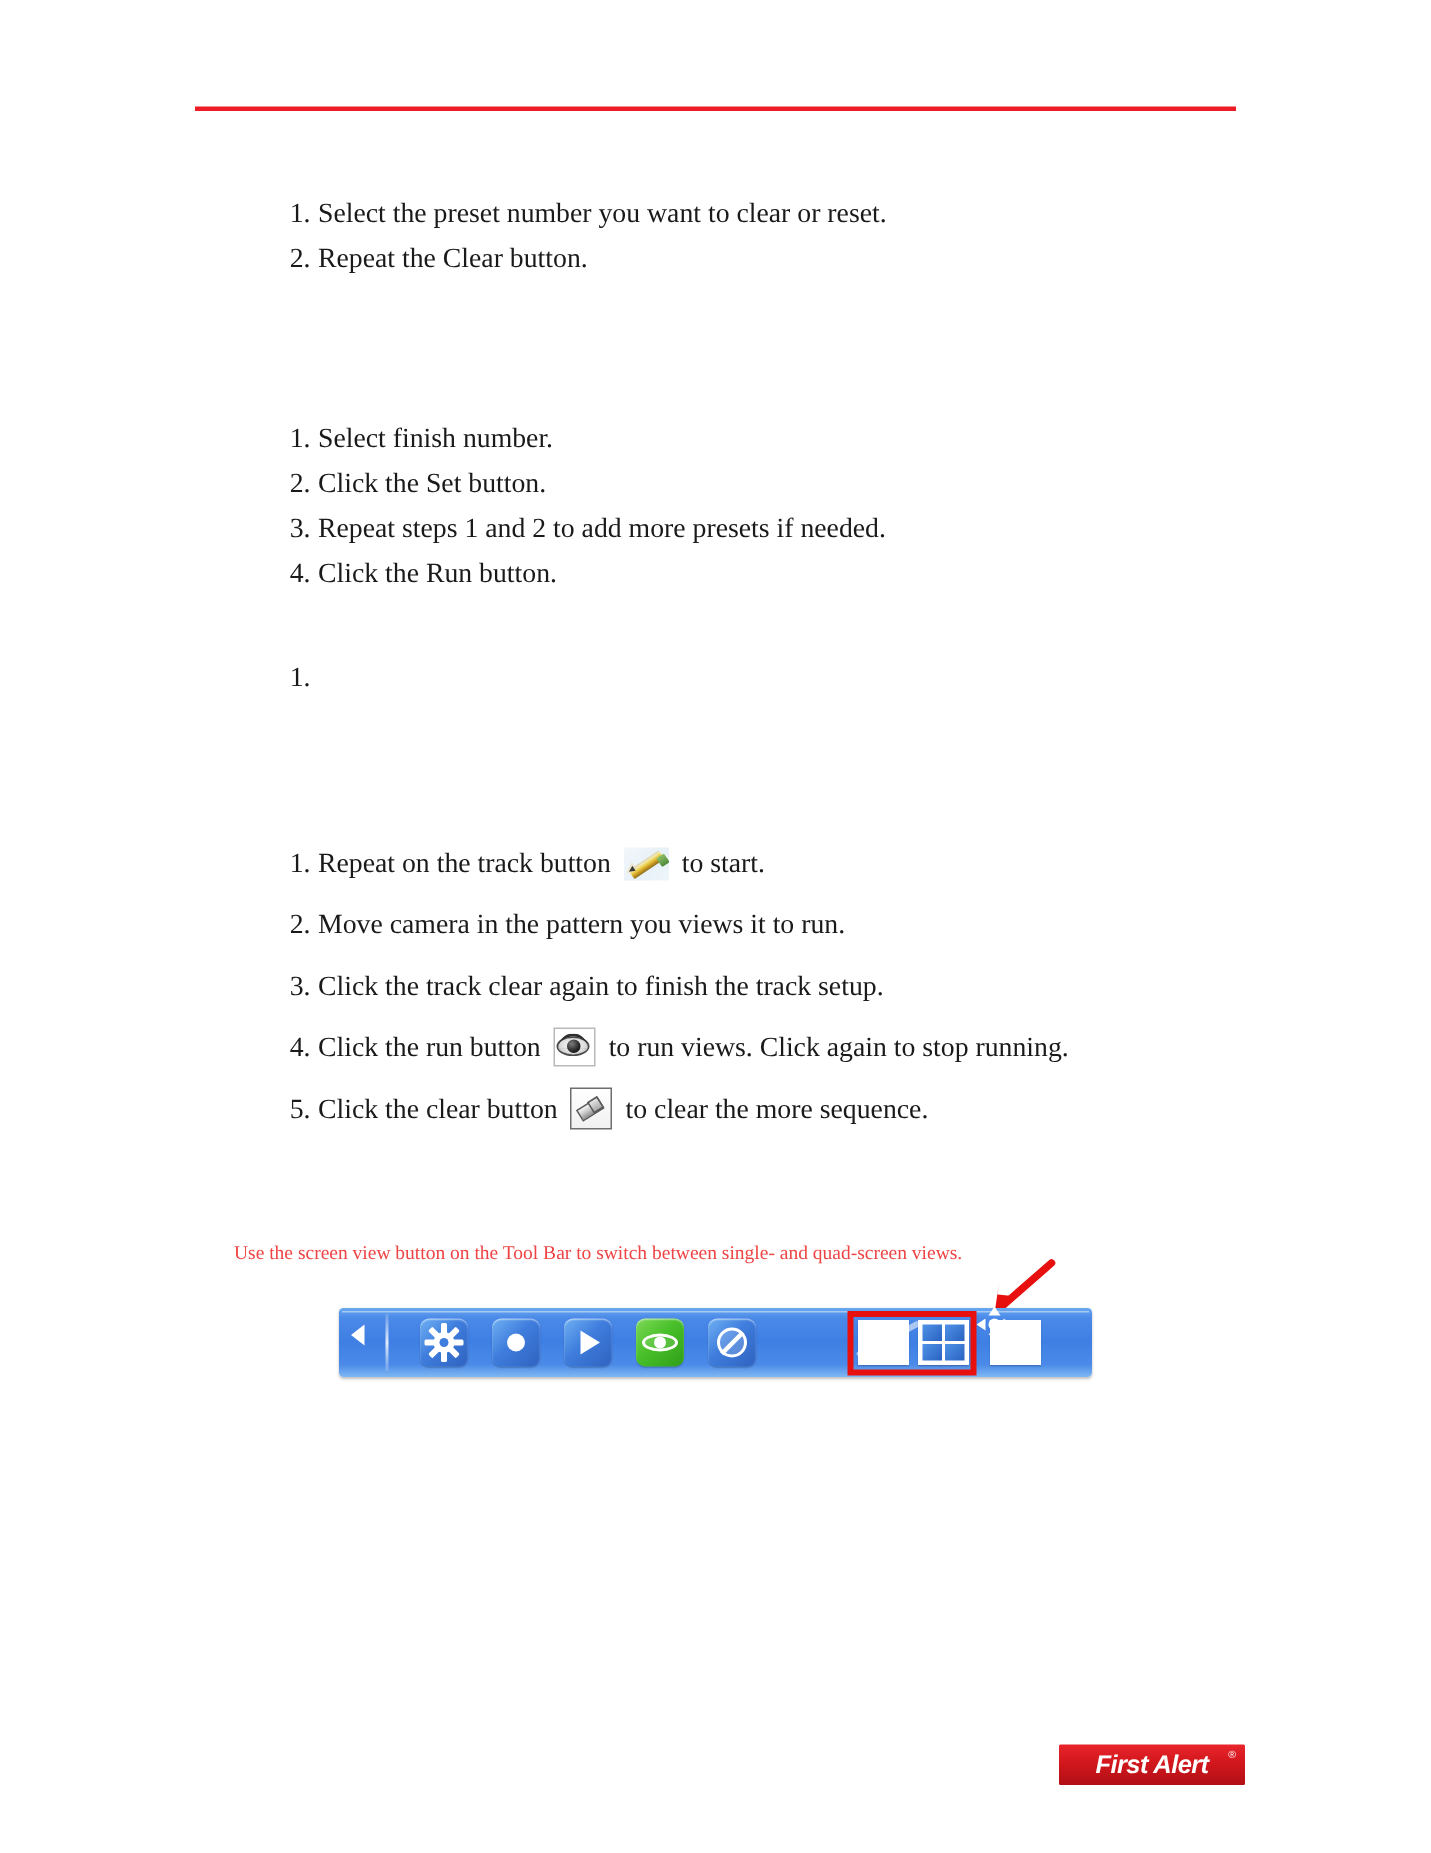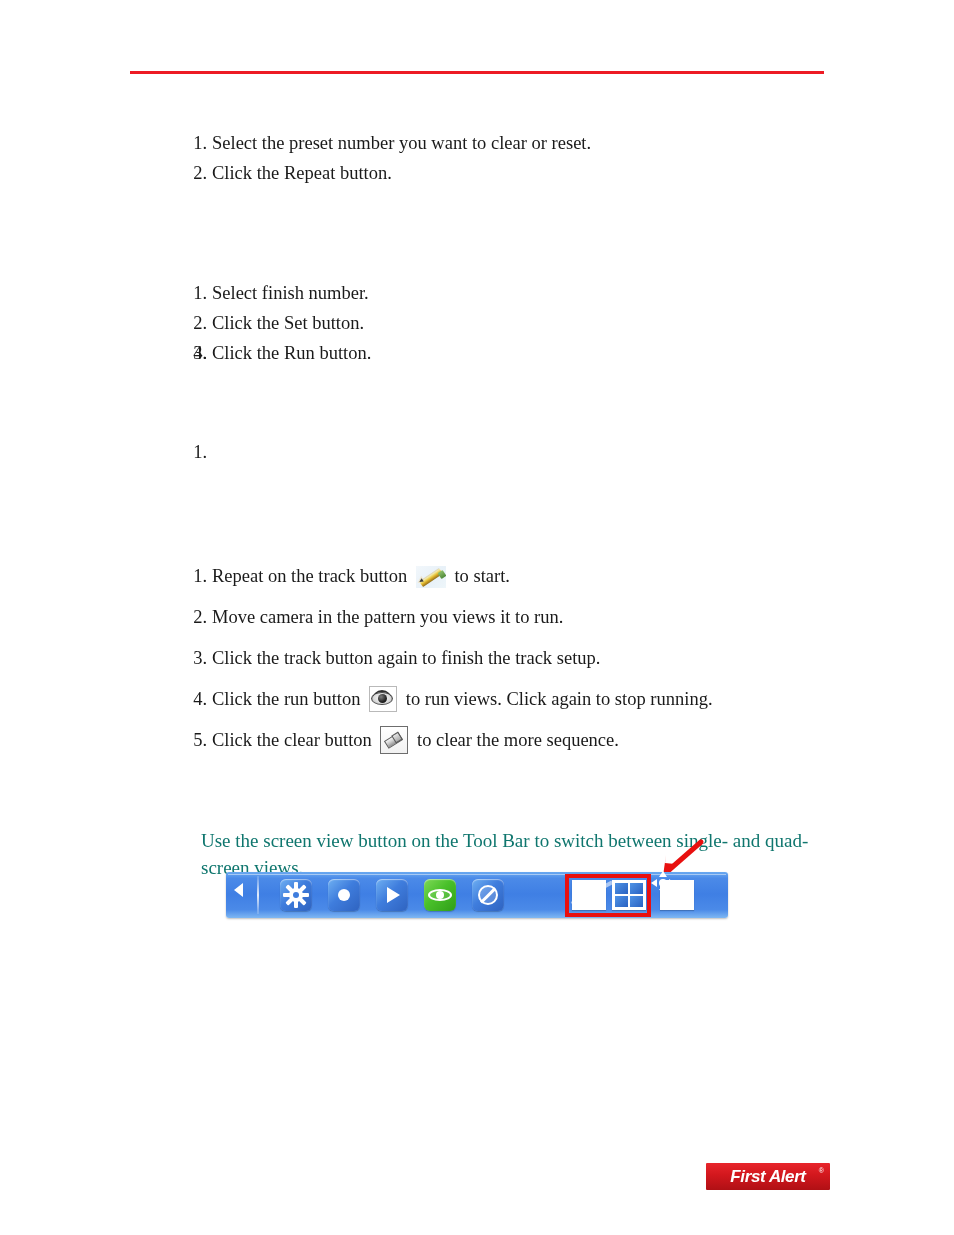--- a/index.html
+++ b/index.html
@@ -189,24 +189,23 @@
     box-sizing: border-box;
     transform: rotate(-32deg);
   }
 
   
   .body-para {
     position: absolute;
     left: 156px;
     top: 808px;
     width: 640px;
-    font-size: 19px;
+    font-size: 13px;
     line-height: 27px;
-    color: #0f766e;
-    margin-left: 45px;
+    color: #ef4444;
   }
 
   
   .toolbar-wrap {
     position: absolute;
     left: 226px;
     top: 872px;
     width: 502px;
     height: 46px;
   }
@@ -483,35 +482,36 @@
 
   <div class="header-rule"></div>
 
   <ol class="proc-list" style="top:128px;">
     <li>
       <span class="num">1.</span>
       <span class="li-text">Select the preset number you want to clear or reset.</span>
     </li>
     <li>
       <span class="num">2.</span>
-      <span class="li-text">Click the Repeat button.</span>
+      <span class="li-text">Repeat the Clear button.</span>
     </li>
   </ol>
 
   <ol class="proc-list" style="top:278px;">
     <li>
       <span class="num">1.</span>
       <span class="li-text">Select finish number.</span>
     </li>
     <li>
       <span class="num">2.</span>
       <span class="li-text">Click the Set button.</span>
     </li>
     <li>
       <span class="num">3.</span>
+      <span class="li-text">Repeat steps 1 and 2 to add more presets if needed.</span>
     </li>
     <li>
       <span class="num">4.</span>
       <span class="li-text">Click the Run button.</span>
     </li>
   </ol>
 
   <ol class="proc-list" style="top:437px;">
     <li>
       <span class="num">1.</span>
@@ -529,21 +529,21 @@
         <span class="eraser"></span>
       </span>
       <span class="li-text">to start.</span>
     </li>
     <li>
       <span class="num">2.</span>
       <span class="li-text">Move camera in the pattern you views it to run.</span>
     </li>
     <li>
       <span class="num">3.</span>
-      <span class="li-text">Click the track button again to finish the track setup.</span>
+      <span class="li-text">Click the track clear again to finish the track setup.</span>
     </li>
     <li>
       <span class="num">4.</span>
       <span class="li-text">Click the run button</span>
       <span class="inline-icon icon-eye">
         <span class="sclera"></span>
         <span class="iris"></span>
         <span class="lash"></span>
       </span>
       <span class="li-text">to run views. Click again to stop running.</span>

